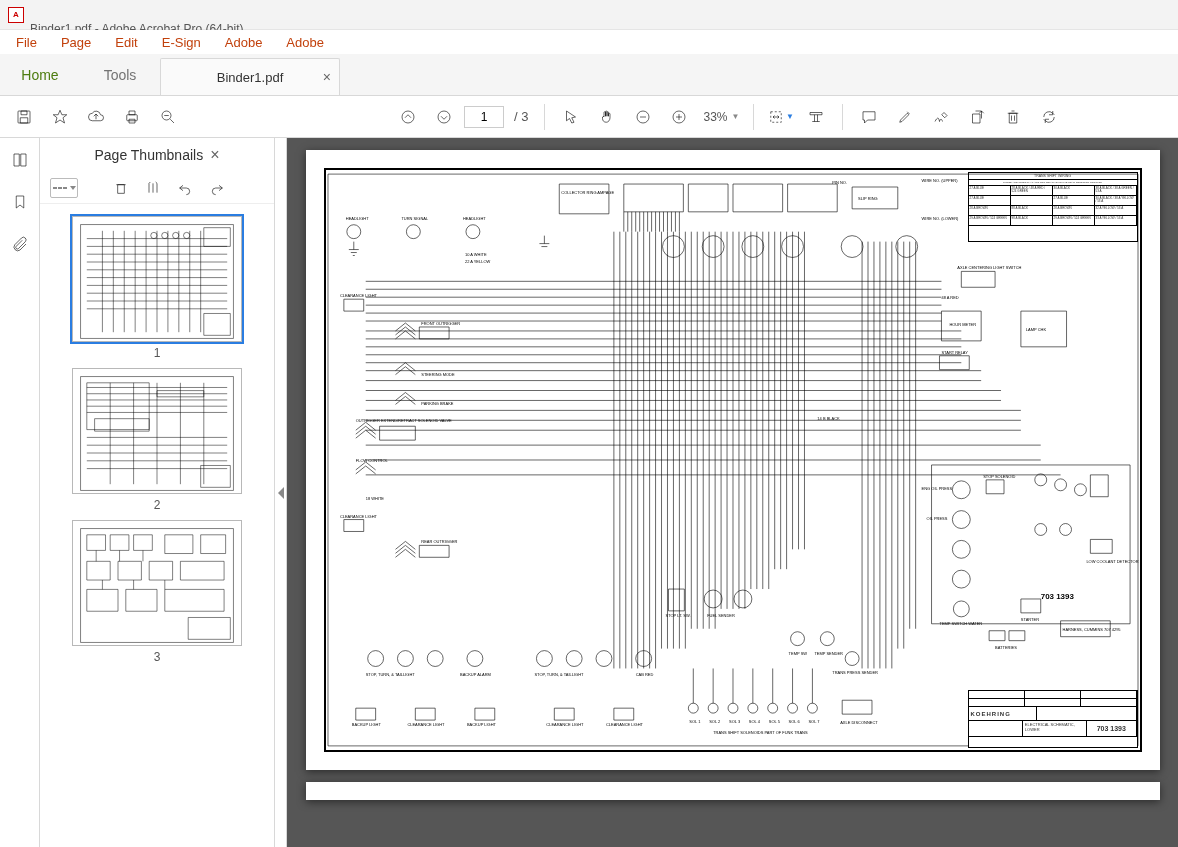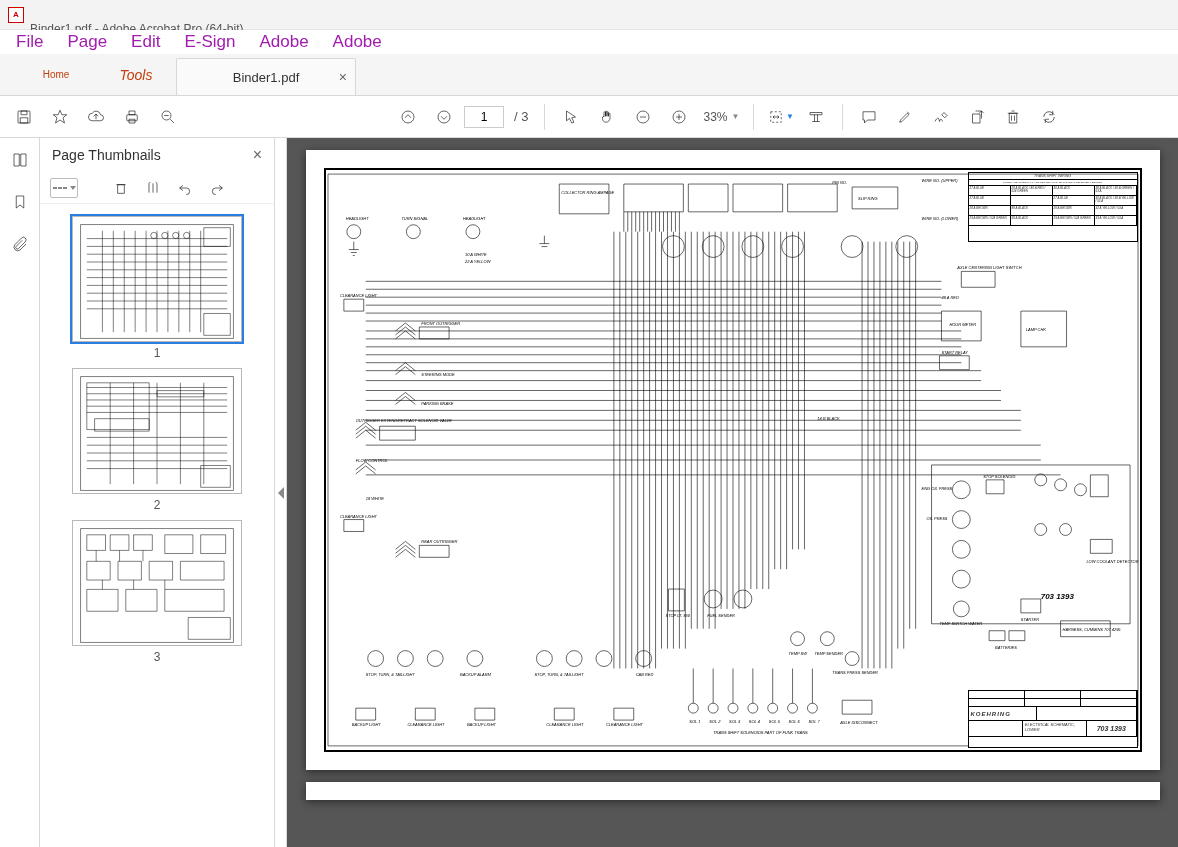--- a/index.html
+++ b/index.html
@@ -5,26 +5,26 @@
 * { margin: 0; padding: 0; box-sizing: border-box; font-family: "Segoe UI", Arial, sans-serif; }
 body { width: 1178px; height: 847px; background: #fff; overflow: hidden; display: flex; flex-direction: column; font-size: 13px; color: #333; }
 
 
 .titlebar { height: 30px; background: #f3f3f3; display: flex; align-items: center; padding: 0 8px; border-bottom: 1px solid #e5e5e5; }
 .titlebar .pdf-ico { width: 16px; height: 16px; background: #fff; border: 1px solid #c00; display: inline-flex; align-items: center; justify-content: center; font-size: 8px; color: #c00; font-weight: bold; margin-right: 6px; }
 .titlebar .title { color: #555; font-size: 12px; margin-top: 28px; }
 
 
 .menubar { height: 24px; display: flex; align-items: center; padding: 0 4px; background: #fff; }
-.menubar .mitem { padding: 3px 12px; cursor: pointer; font-size: 17px; color: #a21caf; }
+.menubar .mitem { padding: 3px 12px; cursor: pointer; font-size: 13px; color: #c2410c; }
 
 
 .tabrow { height: 42px; background: #f5f5f5; display: flex; align-items: stretch; border-bottom: 1px solid #d8d8d8; }
-.tabrow .hometab { width: 80px; display: flex; align-items: center; justify-content: center; font-size: 10px; color: #c2410c; cursor: pointer; margin-left: 16px; }
-.tabrow .toolstab { width: 80px; display: flex; align-items: center; justify-content: center; font-size: 14px; color: #c2410c; cursor: pointer; font-style: italic; }
+.tabrow .hometab { width: 80px; display: flex; align-items: center; justify-content: center; font-size: 14px; color: #4d7c0f; cursor: pointer; }
+.tabrow .toolstab { width: 80px; display: flex; align-items: center; justify-content: center; font-size: 14px; color: #737373; cursor: pointer; }
 .tabrow .doctab { flex: 0 0 180px; background: #fafafa; border-top: 1px solid #d8d8d8; border-left: 1px solid #d8d8d8; border-right: 1px solid #d8d8d8; margin-top: 4px; display: flex; align-items: center; justify-content: center; position: relative; font-size: 13px; color: #333; border-radius: 2px 2px 0 0;}
 .tabrow .doctab .close { position: absolute; right: 8px; font-size: 14px; color: #666; cursor: pointer; }
 
 
 .toolbar { height: 42px; background: #fff; border-bottom: 1px solid #d8d8d8; display: flex; align-items: center; padding: 0 8px; gap: 4px; }
 .toolbar .tbtn { width: 32px; height: 32px; display: flex; align-items: center; justify-content: center; cursor: pointer; color: #555; border-radius: 2px; }
 .toolbar .tbtn svg { width: 18px; height: 18px; stroke: #555; fill: none; stroke-width: 1.5; }
 .toolbar .sep { width: 1px; height: 26px; background: #d8d8d8; margin: 0 6px; }
 .toolbar .spacer { flex: 0 0 200px; }
 .toolbar .pagebox { width: 40px; height: 22px; border: 1px solid #ccc; text-align: center; font-size: 12px; }
@@ -37,42 +37,42 @@
 .main { flex: 1; display: flex; background: #e9e9e9; overflow: hidden; }
 
 
 .leftrail { width: 40px; background: #fff; border-right: 1px solid #d8d8d8; display: flex; flex-direction: column; align-items: center; padding-top: 8px; gap: 14px; }
 .leftrail .rbtn { width: 28px; height: 28px; display: flex; align-items: center; justify-content: center; cursor: pointer; color: #666; border-radius: 2px;}
 .leftrail .rbtn.active { color: #2a7de1; }
 .leftrail .rbtn svg { width: 18px; height: 18px; stroke: currentColor; fill: none; stroke-width: 1.6; }
 
 
 .thumbpanel { width: 235px; background: #fff; border-right: 1px solid #d8d8d8; display: flex; flex-direction: column; position: relative;}
-.thumbhdr { height: 34px; display: flex; align-items: center; padding: 0 12px; font-size: 14px; color: #333; justify-content: space-between; gap: 7px; }
+.thumbhdr { height: 34px; display: flex; align-items: center; padding: 0 12px; font-size: 14px; color: #333; justify-content: center; gap: 7px; }
 .thumbhdr .close { cursor: pointer; color: #666; font-size: 16px;}
 .thumbtools { height: 32px; display: flex; align-items: center; padding: 0 10px; gap: 10px; border-bottom: 1px solid #eee; color: #888;}
 .thumbtools .tt { width: 22px; height: 22px; display:flex; align-items:center; justify-content:center; cursor:pointer;}
 .thumbtools .tt svg { width:16px; height:16px; stroke:#888; fill:none; stroke-width:1.5;}
 .thumbtools .dd-rect { width:28px; height:20px; border:1px solid #bbb; border-radius:2px; display:flex; align-items:center; justify-content:center; gap:1px;}
 .thumbtools .dd-rect span{ width:4px; height:2px; background:#888;}
 
 .thumblist { flex:1; overflow-y: auto; padding: 12px 0; display: flex; flex-direction: column; align-items: center; gap: 8px;}
 .thumb { width: 170px; display:flex; flex-direction: column; align-items: center; gap:4px;}
 .thumb .timg { width: 170px; height: 126px; border: 1px solid #b8b8b8; background: #fff; padding: 6px; cursor: pointer; }
 .thumb.selected .timg { outline: 2px solid #2a7de1; }
 .thumb .tlabel { font-size: 12px; color: #555; }
 .timg .schm { width:100%; height:100%; }
 
 
 .collapse-grip { width: 12px; display:flex; align-items:center; justify-content:center; background:#fff; border-right:1px solid #d8d8d8; cursor:pointer;}
 .collapse-grip .tri { width:0; height:0; border-top:6px solid transparent; border-bottom:6px solid transparent; border-right:6px solid #888;}
 
 
 .docview { flex:1; background: #565656; overflow: auto; position:relative; display:flex; flex-direction:column; align-items:center; padding: 12px 0;}
-.page { width: 854px; height: 620px; background: #fff; box-shadow: 0 2px 8px rgba(0,0,0,.5); padding: 18px; position:relative;font-style:italic;}
+.page { width: 854px; height: 620px; background: #fff; box-shadow: 0 2px 8px rgba(0,0,0,.5); padding: 18px; position:relative;}
 .page .schm-page { width:100%; height:100%; border: 2px solid #000; position:relative; }
 .next-page-strip { width: 854px; height: 18px; background:#fff; margin-top: 12px; box-shadow: 0 2px 8px rgba(0,0,0,.5);}
 
 
 .schm-page svg { width:100%; height:100%; }
 svg line, svg rect, svg circle, svg polyline, svg path { stroke:#000; fill:none; stroke-width:0.6; vector-effect: non-scaling-stroke;}
 svg text { font-size: 4px; font-family: Arial; fill:#000; stroke:none;}
 
 
 .schm svg line, .schm svg rect, .schm svg circle { stroke:#000; stroke-width:0.5;}

